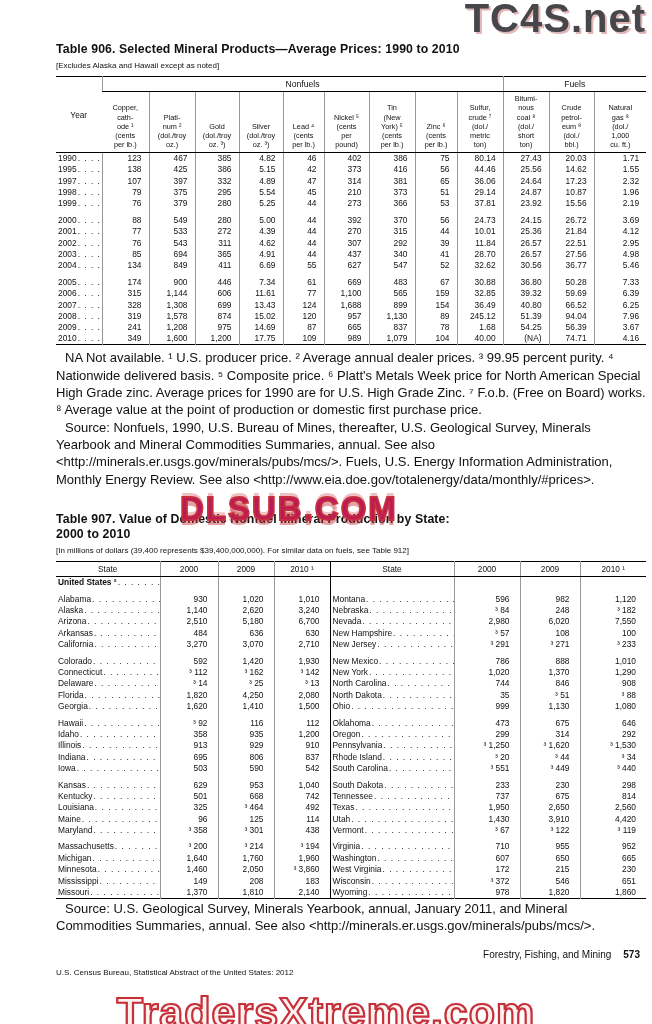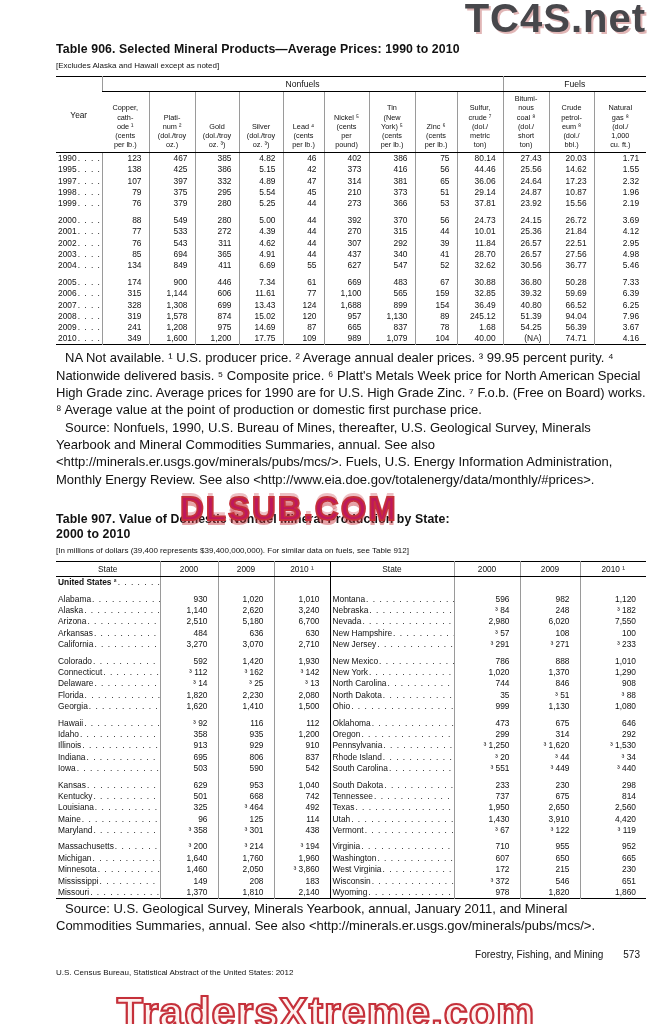--- a/index.html
+++ b/index.html
@@ -38,21 +38,21 @@
   .nm { padding-right:1px; }
   .us .nm { font-weight:bold; }
   .spacer td { height:5px; padding:0; line-height:5px; }
 
   .fn { font-size:13px; line-height:1.32; margin-top:4px; text-indent:9px;
         width:590px; }
   .src { margin-top:1px; }
   .sect-gap { height:24px; }
 
   .footer-head { position:absolute; right:12px; top:949px; font-size:10px; }
-  .footer-head .pg { font-weight:normal; margin-left:20px; }
+  .footer-head .pg { font-weight:bold; margin-left:12px; }
   .footer-credit { position:absolute; left:56px; top:968px; font-size:8px; }
 
   .wm { position:absolute; z-index:5; white-space:nowrap; }
   .wm-tc4s { top:-4px; right:6px; font-size:40px; font-weight:bold;
              color:#47474b; letter-spacing:1px;
              text-shadow:2px 2px 0 rgba(170,45,45,.35); }
   .wm-dlsub { left:180px; top:490px; font-size:33px; font-weight:bold;
               letter-spacing:2px; color:#be185d;
               -webkit-text-stroke:1.8px #c5303a;
               text-shadow:0 5px 0 rgba(197,48,58,.45), 0 -4px 0 rgba(197,48,58,.30); }
@@ -558,21 +558,21 @@
             <td class="num">³ 25</td>
             <td class="num">³ 13</td>
             <td class="stubc mid"><span class="nm">North Carolina</span><span class="dots">. . . . . . . . . . . . . . . . . . . . . . . . . . . . . . . . . . . .</span></td>
             <td class="num">744</td>
             <td class="num">846</td>
             <td class="num">908</td>
           </tr>
           <tr>
             <td class="stubc"><span class="nm">Florida</span><span class="dots">. . . . . . . . . . . . . . . . . . . . . . . . . . . . . . . . . . . .</span></td>
             <td class="num">1,820</td>
-            <td class="num">2,230</td>
+            <td class="num">4,250</td>
             <td class="num">2,080</td>
             <td class="stubc mid"><span class="nm">North Dakota</span><span class="dots">. . . . . . . . . . . . . . . . . . . . . . . . . . . . . . . . . . . .</span></td>
             <td class="num">35</td>
             <td class="num">³ 51</td>
             <td class="num">³ 88</td>
           </tr>
           <tr>
             <td class="stubc"><span class="nm">Georgia</span><span class="dots">. . . . . . . . . . . . . . . . . . . . . . . . . . . . . . . . . . . .</span></td>
             <td class="num">1,620</td>
             <td class="num">1,410</td>

